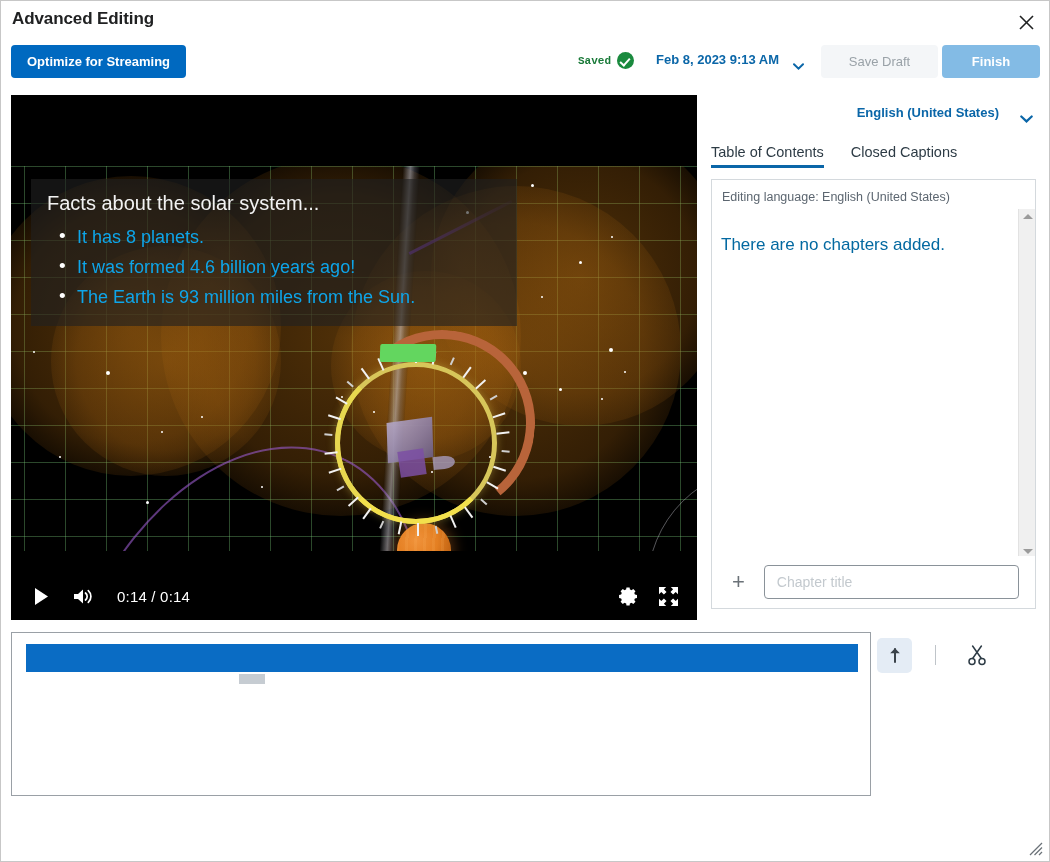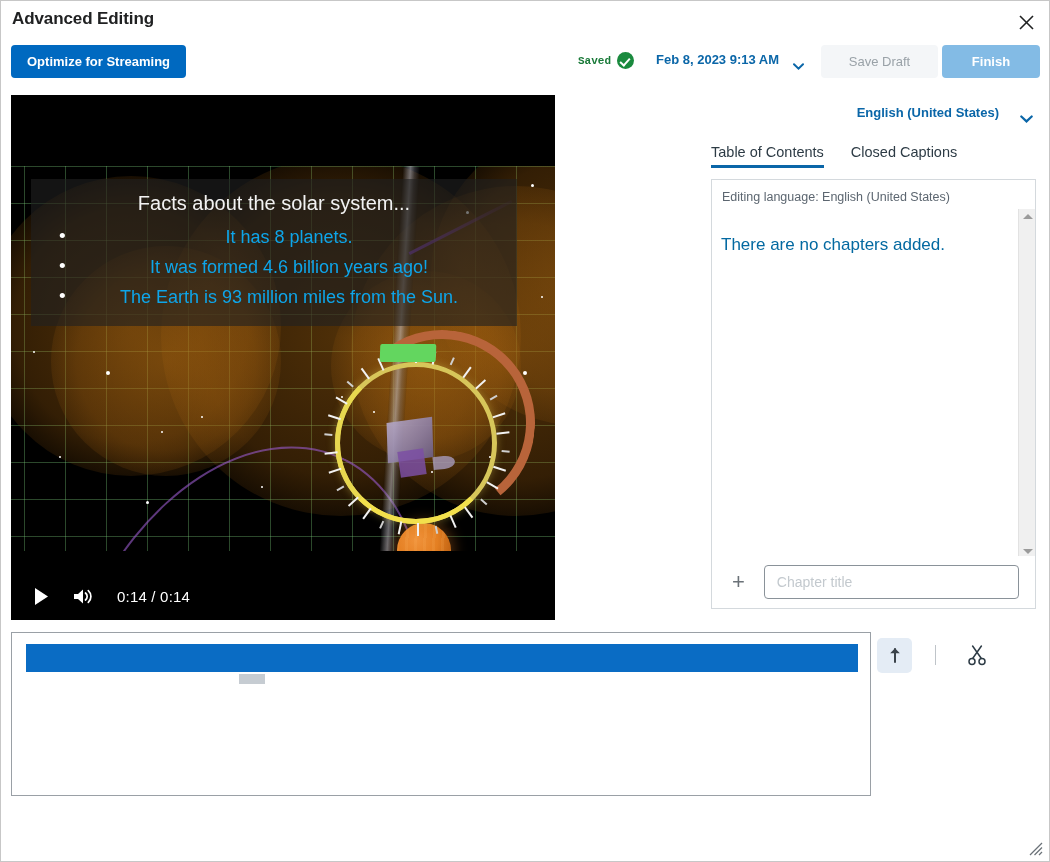--- a/index.html
+++ b/index.html
@@ -90,24 +90,23 @@
     width: 98px; height: 33px;
     background: #83bbe5; color: #ffffff;
     font-size: 13px; font-weight: bold; border: none; border-radius: 4px;
     cursor: default;
     display: flex; align-items: center; justify-content: center;
   }
 
   
   .video-panel {
     position: absolute; left: 10px; top: 94px;
-    width: 544px; height: 525px;
+    width: 686px; height: 525px;
     background: #000000;
     overflow: hidden;
-    text-align: center;
   }
   .video-stage {
     position: absolute; left: 0; top: 0;
     width: 686px; height: 477px;
     background: #000000;
     overflow: hidden;
   }
   .scene {
     position: absolute; left: 0; top: 71px;
     width: 686px; height: 385px;

